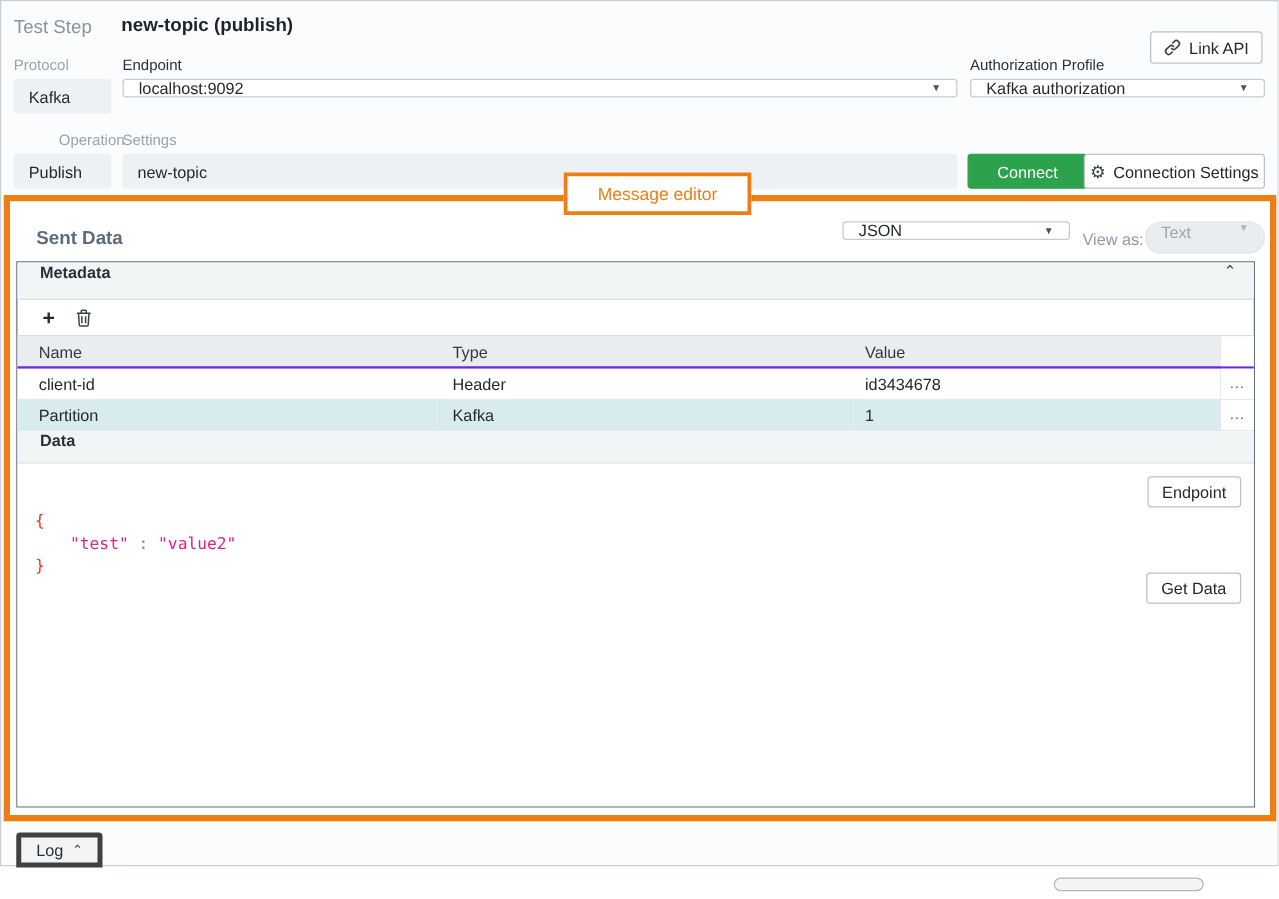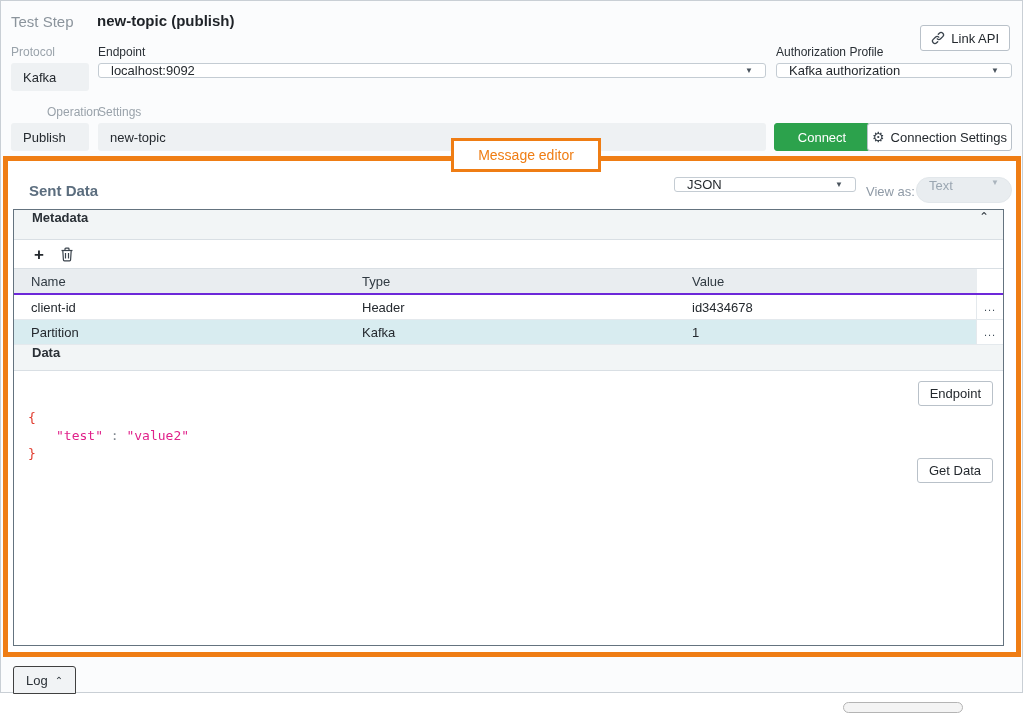--- a/index.html
+++ b/index.html
@@ -72,21 +72,21 @@
   .btn-getdata  { position:absolute; right:10px; top:87px; height:25px; padding:0 11px; }
   .code { position:absolute; left:14px; top:38px; font-family:"DejaVu Sans Mono","Liberation Mono",monospace;
           font-size:13px; line-height:18px; color:#555; }
   .tok-brace { color:#e0392b; }
   .tok-str   { color:#e0218a; }
   .tok-punct { color:#808890; }
   .code .indent { display:inline-block; width:28px; }
 
   
   .log-tab { position:absolute; left:12px; top:665px; height:28px; padding:0 12px;
-             background:#f1f3f5; border:1px solid #404040; border-radius:3px 3px 0 0;
+             background:#f1f3f5; border:4px solid #404040; border-radius:3px 3px 0 0;
              display:flex; align-items:center; gap:7px; font-size:13px; color:#2a3036; cursor:pointer; }
   .log-tab .chev { font-size:10px; color:#333b42; }
   .hscrollbar { position:absolute; left:843px; top:702px; width:120px; height:11px;
                 background:#f4f4f4; border:1px solid #b4b4b4; border-radius:6px; cursor:pointer; }
 
   svg { display:block; }
 </style>
 </head>
 <body>
 

